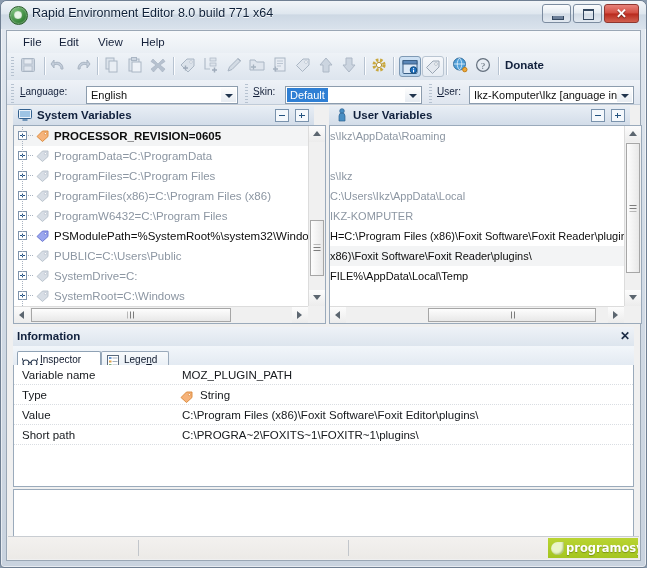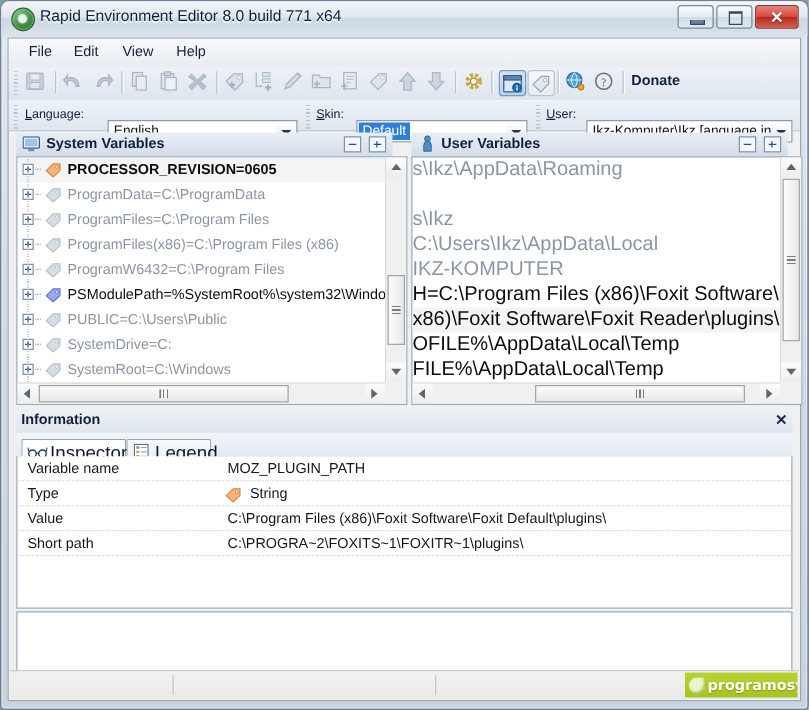--- a/index.html
+++ b/index.html
@@ -100,21 +100,21 @@
   }
   
   #selbar{
     position:absolute;left:0;top:49px;right:0;height:24px;
     background:linear-gradient(to bottom,#eef2f7,#dfe6ef);
     border-bottom:1px solid #c0cbd8;
   }
   .sel-label{position:absolute;top:6px;font-size:10px;color:#14203a;}
   .sel-label u{text-decoration:underline;}
   .combo{
-    position:absolute;top:16px;height:18px;box-sizing:border-box;
+    position:absolute;top:6px;height:18px;box-sizing:border-box;
     border:1px solid #8c9cad;background:#fff;padding-left:44px;
   }
   .combo .val{
     position:absolute;left:4px;top:2px;font-size:11px;color:#101010;white-space:nowrap;overflow:hidden;
   }
   .combo .val.selected{
     left:1px;top:1px;padding:1px 3px;background:#2f7fd4;color:#fff;
   }
   .combo .arrow{
     position:absolute;right:1px;top:1px;width:15px;height:14px;
@@ -168,21 +168,21 @@
     position:absolute;left:22px;top:4px;width:13px;height:12px;
   }
   .tag svg{display:block;}
   .rowtext{
     position:absolute;left:40px;top:0;white-space:nowrap;
   }
   .rowtext.dim{color:#8c96a2;}
   .rowtext.nrm{color:#0d0d0d;}
   .urow{
     position:relative;height:20px;line-height:20px;white-space:nowrap;
-    font-size:16px;padding-left:2px;box-sizing:border-box;
+    font-size:11px;padding-left:2px;box-sizing:border-box;
   }
   .urow.sel{background:#f3f4f5;}
   .urow span{position:relative;}
   .urow .dim{color:#8c96a2;}
   .urow .nrm{color:#0d0d0d;}
   
   .vsb{
     position:absolute;right:0;top:0;width:17px;bottom:17px;
     background:#f0f0f0;border-left:1px solid #dcdcdc;box-sizing:border-box;
   }
@@ -226,21 +226,21 @@
     position:absolute;right:4px;top:2px;font-size:12px;font-weight:bold;color:#1b2b44;cursor:default;
     font-family:"Liberation Sans",sans-serif;
   }
   #tabstrip{
     position:absolute;left:0;top:19px;right:0;height:19px;
     background:linear-gradient(to bottom,#f2f6fa,#e3eaf2);
     border-bottom:1px solid #9aaabb;
   }
   .tab{
     position:absolute;top:5px;height:18px;box-sizing:border-box;
-    font-size:15px;color:#101a2e;
+    font-size:10px;color:#101a2e;
     border:1px solid #9aaabb;border-bottom:none;
     background:linear-gradient(to bottom,#f8fafc,#e6edf4);
     border-radius:2px 2px 0 0;
   }
   .tab.active{background:#fff;border-color:#8fa2b5;}
   .tab .tlabel{position:absolute;left:22px;top:2px;white-space:nowrap;}
   .tab .tlabel u{text-decoration:underline;}
   #infotable{
     position:absolute;left:0;top:38px;right:0;bottom:0;
     background:#fff;border:1px solid #9aaabb;border-top:none;box-sizing:border-box;
@@ -637,21 +637,20 @@
 
       <div class="listbox">
         <div class="rows" id="usr-rows" style="margin-left: -2px;">
             <div class="urow"><span class="dim">s\Ikz\AppData\Roaming</span></div>
             <div class="urow"><span class="dim"></span></div>
             <div class="urow"><span class="dim">s\Ikz</span></div>
             <div class="urow"><span class="dim">C:\Users\Ikz\AppData\Local</span></div>
             <div class="urow"><span class="dim">IKZ-KOMPUTER</span></div>
             <div class="urow"><span class="nrm">H=C:\Program Files (x86)\Foxit Software\Foxit Reader\plugin</span></div>
             <div class="urow sel"><span class="nrm">x86)\Foxit Software\Foxit Reader\plugins\</span></div>
-            <div class="urow"><span class="nrm">OFILE%\AppData\Local\Temp</span></div>
             <div class="urow"><span class="nrm">FILE%\AppData\Local\Temp</span></div>
           </div>
 
         <div class="vsb">
           <div class="sb-btn" style="left:0;top:0;width:16px;height:16px">
             <div class="sb-arrow up" style="left:4px;top:5px"></div>
           </div>
           <div class="sb-btn" style="left:0;bottom:0;width:16px;height:16px">
             <div class="sb-arrow dn" style="left:4px;top:5px"></div>
           </div>
@@ -712,21 +711,21 @@
             <span class="k">Type</span>
             <span class="vtag"><svg width="13" height="12" viewBox="0 0 13 12">
                 <path d="M1 6.5 L6.5 1 H12 V6.5 L6.5 11.5 Z" fill="#f6b37a" stroke="#d98736" stroke-width=".9"></path>
                 <circle cx="9.4" cy="3.6" r="1.1" fill="#fff" stroke="#d98736" stroke-width=".7"></circle>
               </svg></span>
             <span class="v indent">String</span>
             <span class="dotted"></span>
           </div>
           <div class="irow">
             <span class="k">Value</span>
-            <span class="v">C:\Program Files (x86)\Foxit Software\Foxit Default\plugins\</span>
+            <span class="v">C:\Program Files (x86)\Foxit Software\Foxit Editor\plugins\</span>
             <span class="dotted"></span>
           </div>
           <div class="irow">
             <span class="k">Short path</span>
             <span class="v">C:\PROGRA~2\FOXITS~1\FOXITR~1\plugins\</span>
             <span class="dotted"></span>
           </div>
         </div>
     </div>
 

